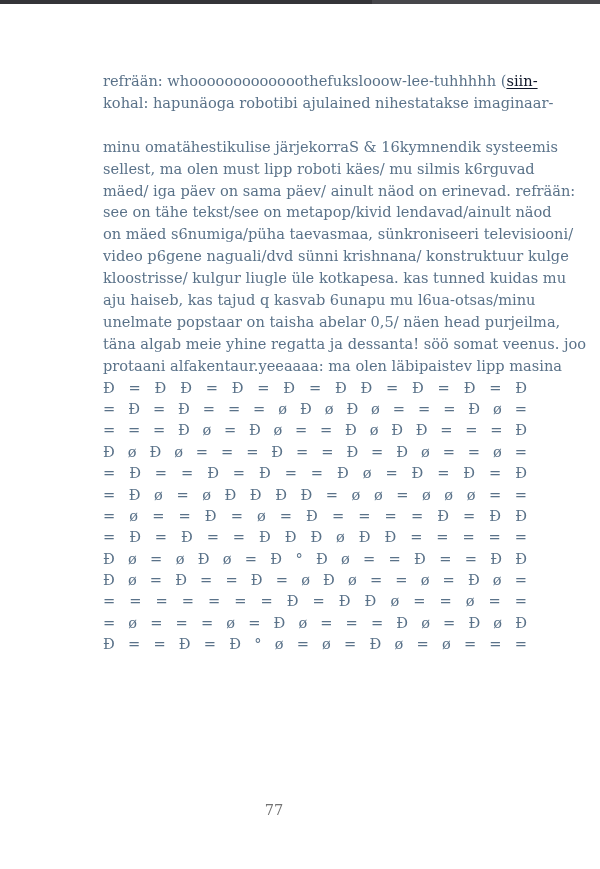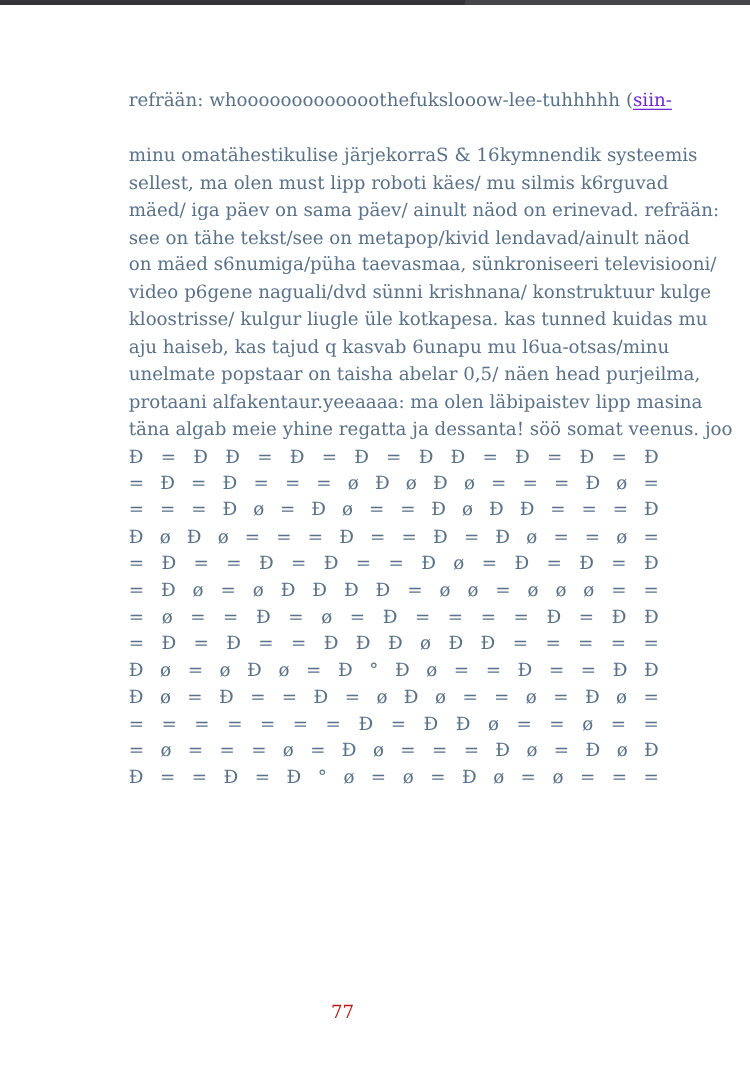--- a/index.html
+++ b/index.html
@@ -39,46 +39,47 @@
   }
   .pattern .pat-line {
     white-space: normal;
     text-align: justify;
     text-align-last: justify;
     word-spacing: 8px;
     height: 21.4px;
     overflow: hidden;
   }
   a.inline-link {
-    color: #6d28d9;
+    color: #0f172a;
     text-decoration: underline;
     text-underline-offset: 2px;
     cursor: pointer;
   }
   .page-number {
     position: absolute;
     top: 801px;
     left: 0;
     width: 548px;
     text-align: center;
-    color: #b91c1c;
+    color: #737373;
     font-size: 14.6px;
   }
 </style>
 </head>
 <body>
 
 <div class="top-bar"></div>
 
 <div class="page">
 
   <div>
     <div class="line"><span>refrään: whooooooooooooothefukslooow-lee-tuhhhhh (</span><a class="inline-link">siin-</a></div>
     <div>
 
+        <div class="line">kohal: hapunäoga robotibi ajulained nihestatakse imaginaar-</div>
 
 
       </div>
   </div>
 
   <div class="para-gap"></div>
 
   <div>
 
       <div class="line">minu omatähestikulise järjekorraS &amp; 16kymnendik systeemis</div>
@@ -93,23 +94,23 @@
       <div class="line">on mäed s6numiga/püha taevasmaa, sünkroniseeri televisiooni/</div>
 
       <div class="line">video p6gene naguali/dvd sünni krishnana/ konstruktuur kulge</div>
 
       <div class="line">kloostrisse/ kulgur liugle üle kotkapesa. kas tunned kuidas mu</div>
 
       <div class="line">aju haiseb, kas tajud q kasvab 6unapu mu l6ua-otsas/minu</div>
 
       <div class="line">unelmate popstaar on taisha abelar 0,5/ näen head purjeilma,</div>
 
+      <div class="line">täna algab meie yhine regatta ja dessanta! söö somat veenus. joo</div>
+
       <div class="line">protaani alfakentaur.yeeaaaa: ma olen läbipaistev lipp masina</div>
-
-      <div class="line">täna algab meie yhine regatta ja dessanta! söö somat veenus. joo</div>
 
     </div>
 
   <div class="pattern">
 
       <div class="pat-line">Đ = Đ Đ = Đ = Đ = Đ Đ = Đ = Đ = Đ = Đ</div>
 
       <div class="pat-line">= Đ = Đ = = = ø Đ ø Đ ø = = = Đ ø = = Đ</div>
 
       <div class="pat-line">= = = Đ ø = Đ ø = = Đ ø Đ Đ = = = Đ = =</div>

